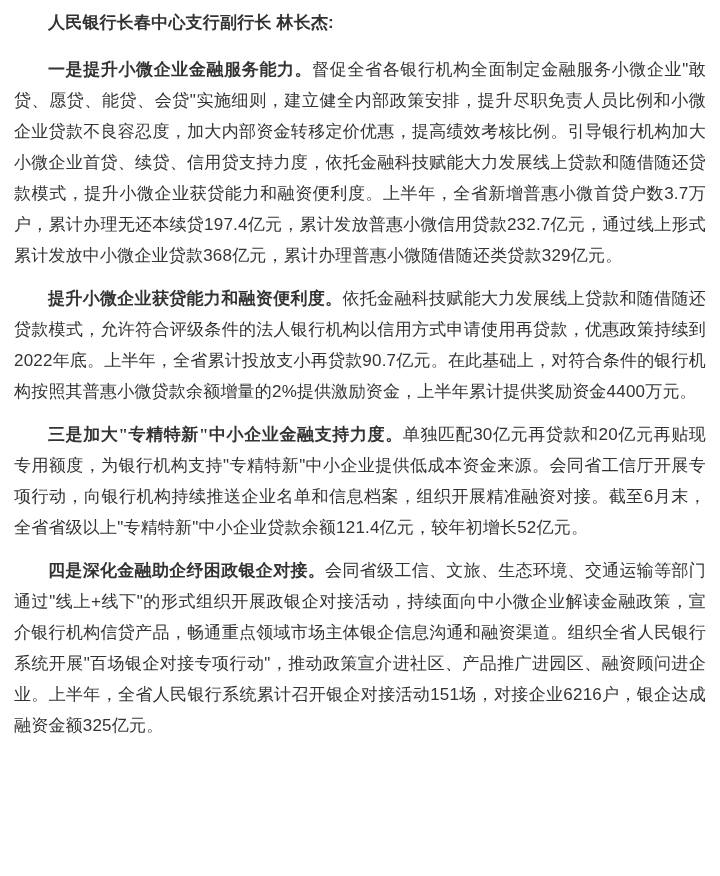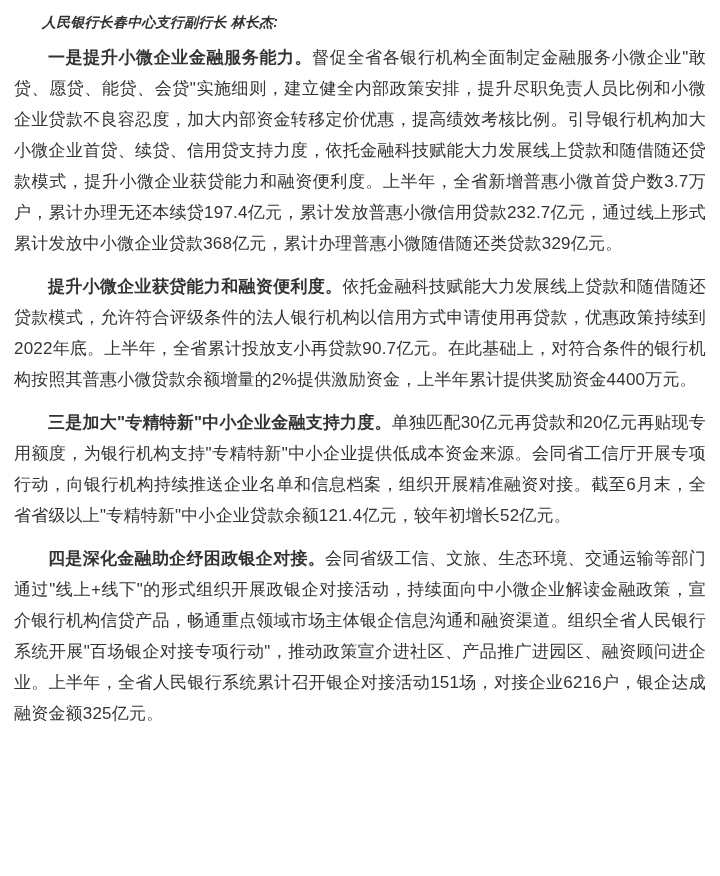--- a/index.html
+++ b/index.html
@@ -16,37 +16,37 @@
   }
   .doc {
     padding: 7px 14px 10px 14px;
     font-size: 17px;
     line-height: 31px;
     text-align: justify;
     text-justify: inter-ideograph;
     letter-spacing: 0.2px;
   }
   .doc-title {
-    font-size: 14px;
+    font-size: 17px;
     font-weight: bold;
     line-height: 31px;
-    margin: 0 0 4px 0;
+    margin: 0 0 16px 0;
     text-indent: 2em;
     text-align: left;
-    font-style: italic;
   }
   .doc-paragraph {
     margin: 0 0 12px 0;
     text-indent: 2em;
   }
   .doc-paragraph:last-child {
     margin-bottom: 0;
   }
   .lead {
     font-weight: bold;
+    font-family: Liberation Serif, serif;
   }
 </style>
 </head>
 <body>
 
 <main class="doc">
 
   <h1 class="doc-title">人民银行长春中心支行副行长 林长杰:</h1>
 
 

